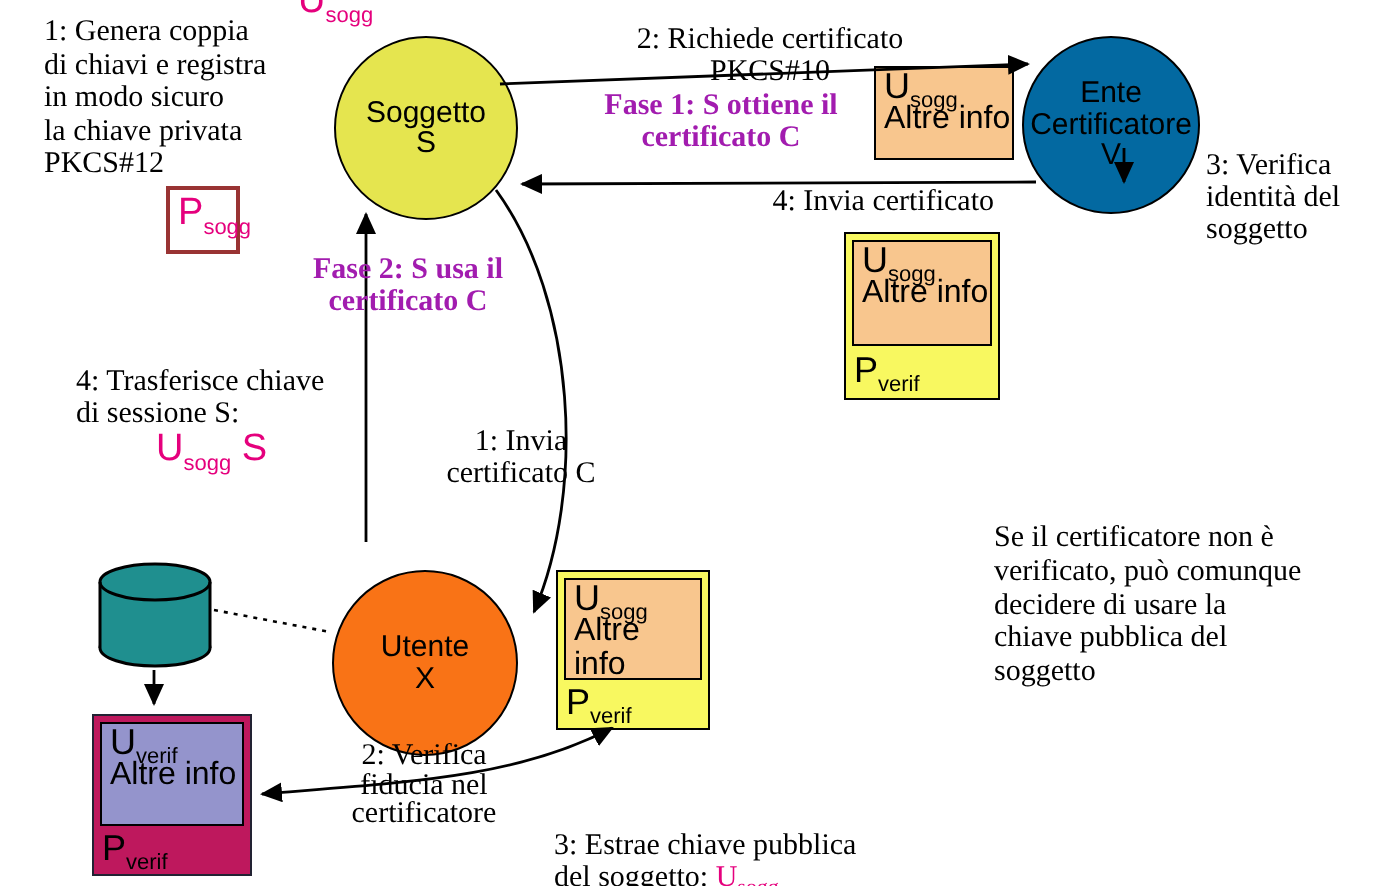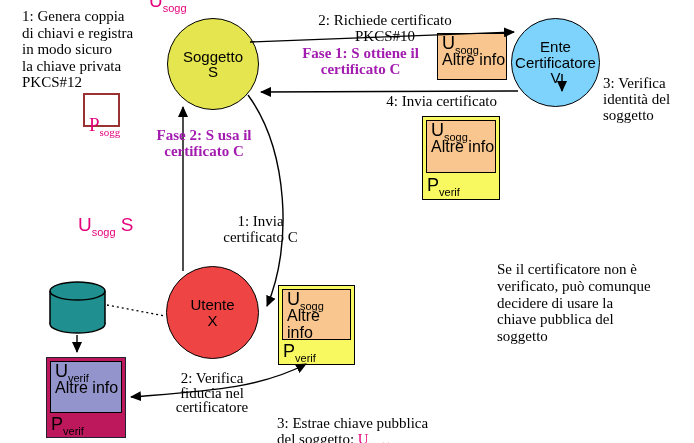--- a/index.html
+++ b/index.html
@@ -27,33 +27,33 @@
 </head>
 <body>
 
 <div class="stage">
 
   <div class="circle" style="left:167px;top:18px;width:92px;height:92px;background:#e5e54f;">
     <div class="ctext">Soggetto
 S</div>
   </div>
 
-  <div class="circle" style="left:511px;top:18px;width:89px;height:89px;background:#7dd3fc;">
+  <div class="circle" style="left:511px;top:18px;width:89px;height:89px;background:#0369a1;">
     <div class="ctext">Ente
 Certificatore
 V</div>
   </div>
 
-  <div class="circle" style="left:166px;top:266px;width:93px;height:93px;background:#ef4444;">
+  <div class="circle" style="left:166px;top:285px;width:93px;height:93px;background:#f97316;">
     <div class="ctext">Utente
 X</div>
   </div>
 
   <div class="box" style="left:83px;top:93px;width:37px;height:34px;border:2px solid #993333;background:#fff;">
-    <div class="bigkey magenta" style="padding:20px 0 0 4px;font-family:Liberation Serif, serif;"><span>P</span><sub>sogg</sub></div>
+    <div class="bigkey magenta" style="padding:2px 0 0 4px;"><span>P</span><sub>sogg</sub></div>
   </div>
 
   <div class="box" style="left:437px;top:33px;width:70px;height:47px;border:1.5px solid #000;background:#f8c68e;padding:2px 0 0 4px;">
     <div class="klabel"><span>U</span><sub>sogg</sub></div>
     <div class="kinfo">Altre info</div>
   </div>
 
   <div class="box" style="left:422px;top:116px;width:78px;height:84px;border:1.5px solid #000;background:#f8f860;">
     <div class="inner" style="width:70px;height:53px;background:#f8c68e;">
       <div class="klabel"><span>U</span><sub>sogg</sub></div>
@@ -128,20 +128,22 @@
 
   <div class="abs txt center" style="left:297px;top:93px;width:200px;text-align:right;">4: Invia certificato</div>
 
   <div class="abs txt" style="left:603px;top:75px;width:90px;line-height:16px;">3: Verifica
 identità del
 soggetto</div>
 
   <div class="abs txt center navy" style="left:129px;top:128px;width:150px;line-height:15.5px;">Fase 2: S usa il
 certificato C</div>
 
+  <div class="abs txt" style="left:38px;top:183px;width:170px;line-height:16px;">4: Trasferisce chiave
+di sessione S:</div>
 
   <div class="abs bigkey magenta" style="left:38px;top:215px;margin-left:40px;"><span>U</span><sub>sogg</sub><span> S</span></div>
 
   <div class="abs txt center" style="left:208px;top:189px;width:105px;line-height:16px;margin-top:24px;">1: Invia
 certificato C</div>
 
   <div class="abs txt center" style="left:158px;top:371px;width:108px;line-height:14.5px;">2: Verifica
 fiducia nel
 certificatore</div>
 

